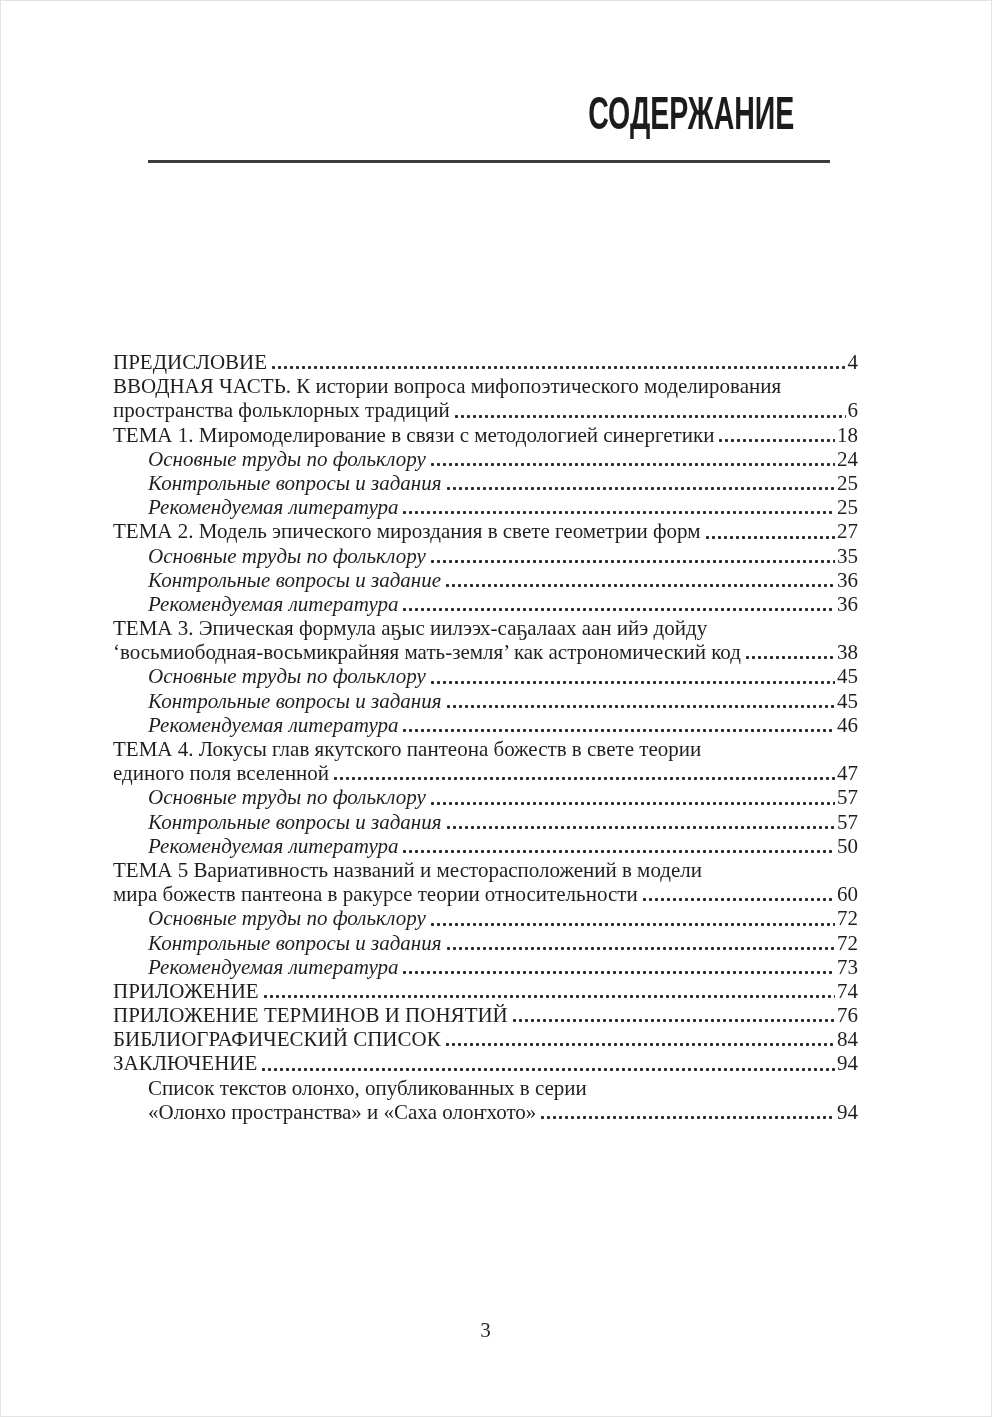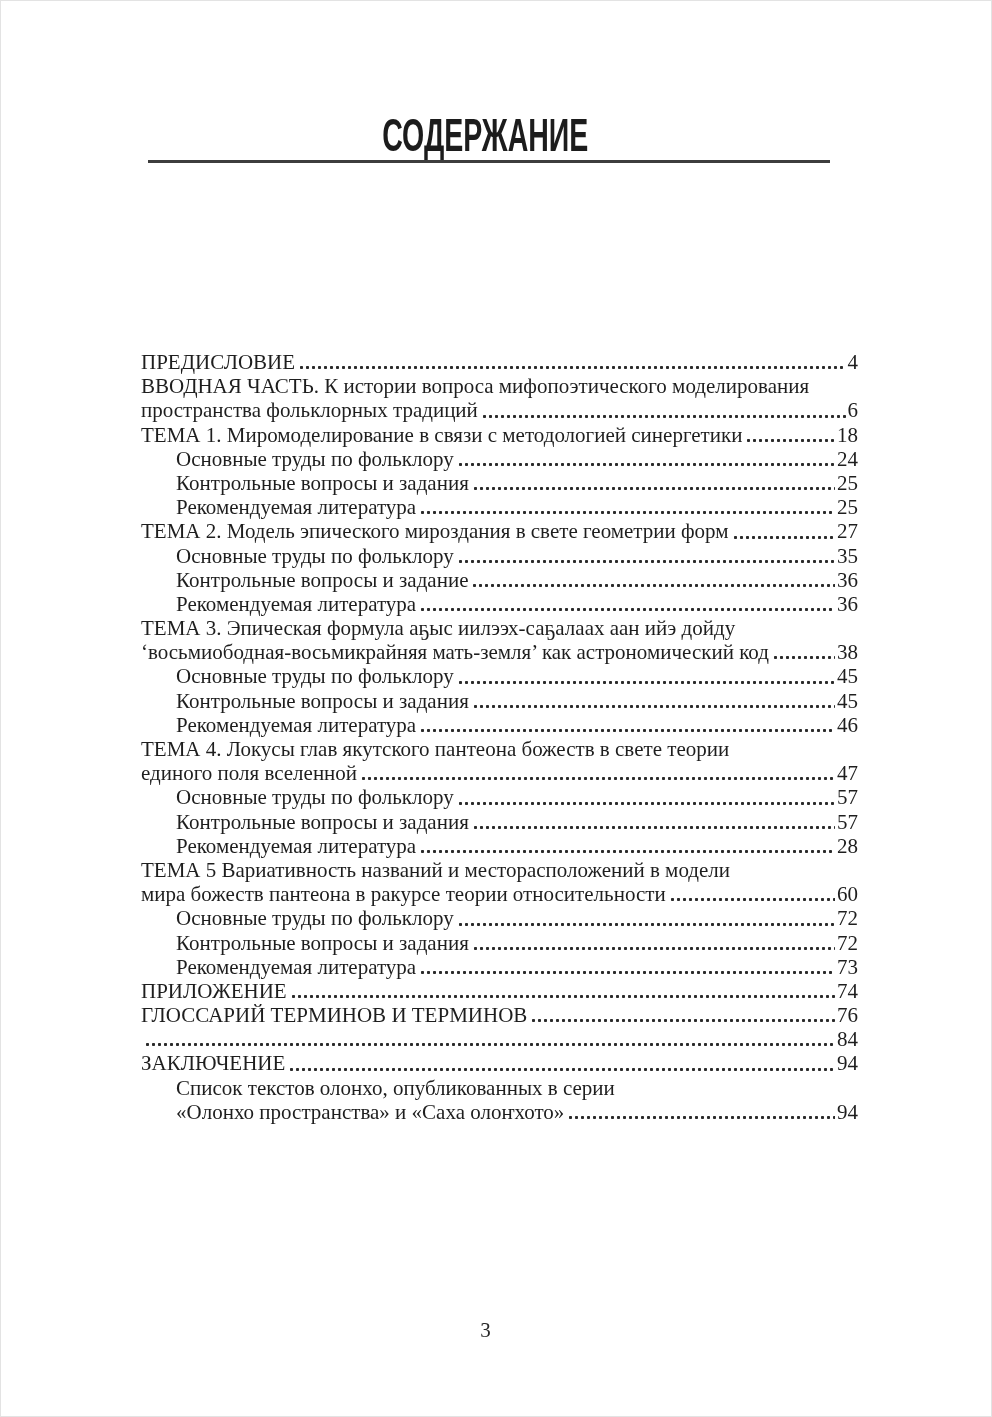--- a/index.html
+++ b/index.html
@@ -12,24 +12,24 @@
     width: 992px;
     height: 1417px;
     background: #ffffff;
     box-shadow: inset 0 0 0 1px #e3e3e3;
     overflow: hidden;
     font-family: "Liberation Serif", "DejaVu Serif", serif;
     color: #1e1e1e;
   }
   .title-wrap {
     position: absolute;
-    top: 112px;
+    top: 90px;
     left: 113px;
     width: 745px;
-    text-align: center;
+    text-align: right;
     line-height: 1;
   }
   .title {
     display: inline-block;
     font-family: "Liberation Sans", "DejaVu Sans", sans-serif;
     font-weight: 700;
     font-size: 46px;
     letter-spacing: 0px;
     transform: scaleX(0.62);
     transform-origin: center;
@@ -50,24 +50,23 @@
     left: 113px;
     width: 745px;
   }
   .toc-row {
     display: flex;
     align-items: baseline;
     height: 24.2px;
     line-height: 24.2px;
     font-size: 21px;
     white-space: nowrap;
-    margin-left: 28px;
   }
   .toc-row.indent { padding-left: 35px; }
-  .toc-row.italic .toc-text { }
+  .toc-row.italic .toc-text { font-style: italic; }
   .toc-text { flex: 0 0 auto; }
   .leader {
     flex: 1 1 auto;
     align-self: flex-end;
     height: 5px;
     margin: 0 2px 4px 5px;
     min-width: 14px;
     background-image: radial-gradient(circle at 1.5px 2.5px, #2a2a2a 1.35px, transparent 1.7px);
     background-size: 6px 5px;
     background-repeat: repeat-x;
@@ -189,21 +188,21 @@
         <span class="pagenum">57</span>
       </div>
       <div class="toc-row indent italic">
         <span class="toc-text">Контрольные вопросы и задания</span>
         <span class="leader"></span>
         <span class="pagenum">57</span>
       </div>
       <div class="toc-row indent italic">
         <span class="toc-text">Рекомендуемая литература</span>
         <span class="leader"></span>
-        <span class="pagenum">28</span>
+        <span class="pagenum">50</span>
       </div>
       <div class="toc-row">
         <span class="toc-text">ТЕМА 5 Вариативность названий и месторасположений в модели</span>
       </div>
       <div class="toc-row">
         <span class="toc-text">мира божеств пантеона в ракурсе теории относительности</span>
         <span class="leader"></span>
         <span class="pagenum">60</span>
       </div>
       <div class="toc-row indent italic">
@@ -220,25 +219,26 @@
         <span class="toc-text">Рекомендуемая литература</span>
         <span class="leader"></span>
         <span class="pagenum">73</span>
       </div>
       <div class="toc-row">
         <span class="toc-text">ПРИЛОЖЕНИЕ</span>
         <span class="leader"></span>
         <span class="pagenum">74</span>
       </div>
       <div class="toc-row">
-        <span class="toc-text">ГЛОССАРИЙ ТЕРМИНОВ И ТЕРМИНОВ</span>
+        <span class="toc-text">ПРИЛОЖЕНИЕ ТЕРМИНОВ И ПОНЯТИЙ</span>
         <span class="leader"></span>
         <span class="pagenum">76</span>
       </div>
       <div class="toc-row">
+        <span class="toc-text">БИБЛИОГРАФИЧЕСКИЙ СПИСОК</span>
         <span class="leader"></span>
         <span class="pagenum">84</span>
       </div>
       <div class="toc-row">
         <span class="toc-text">ЗАКЛЮЧЕНИЕ</span>
         <span class="leader"></span>
         <span class="pagenum">94</span>
       </div>
       <div class="toc-row indent">
         <span class="toc-text">Список текстов олонхо, опубликованных в серии</span>

